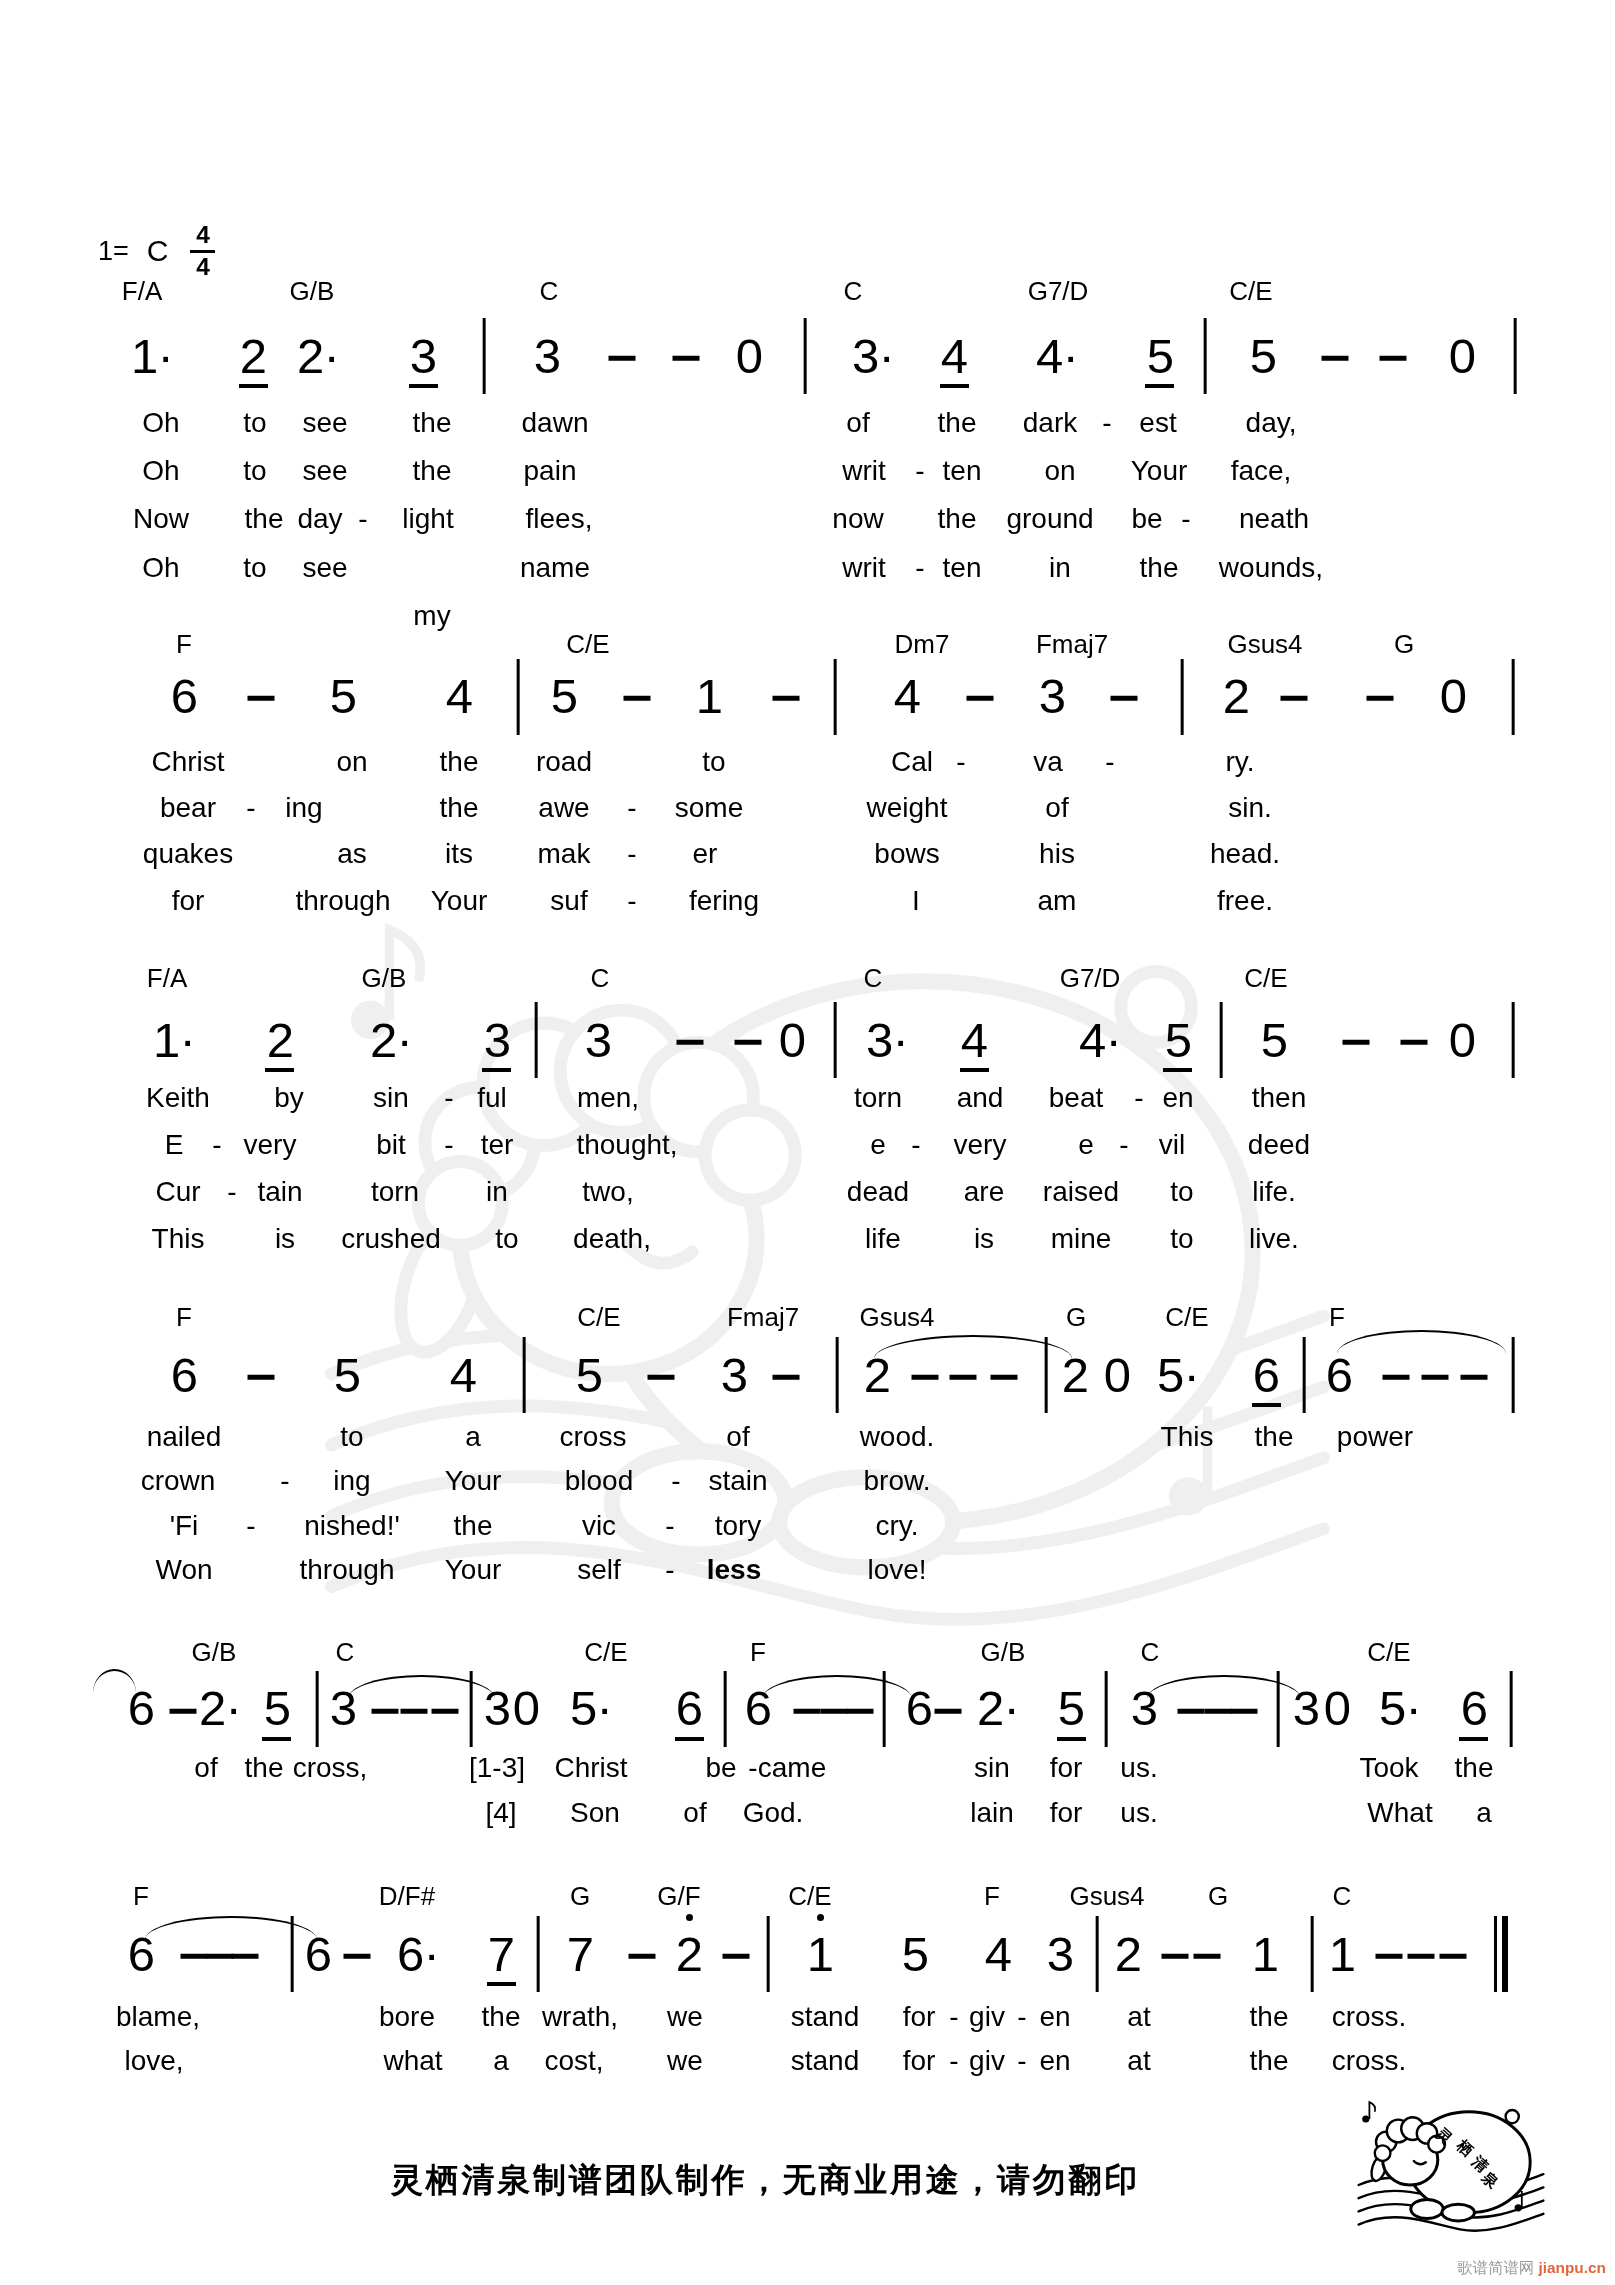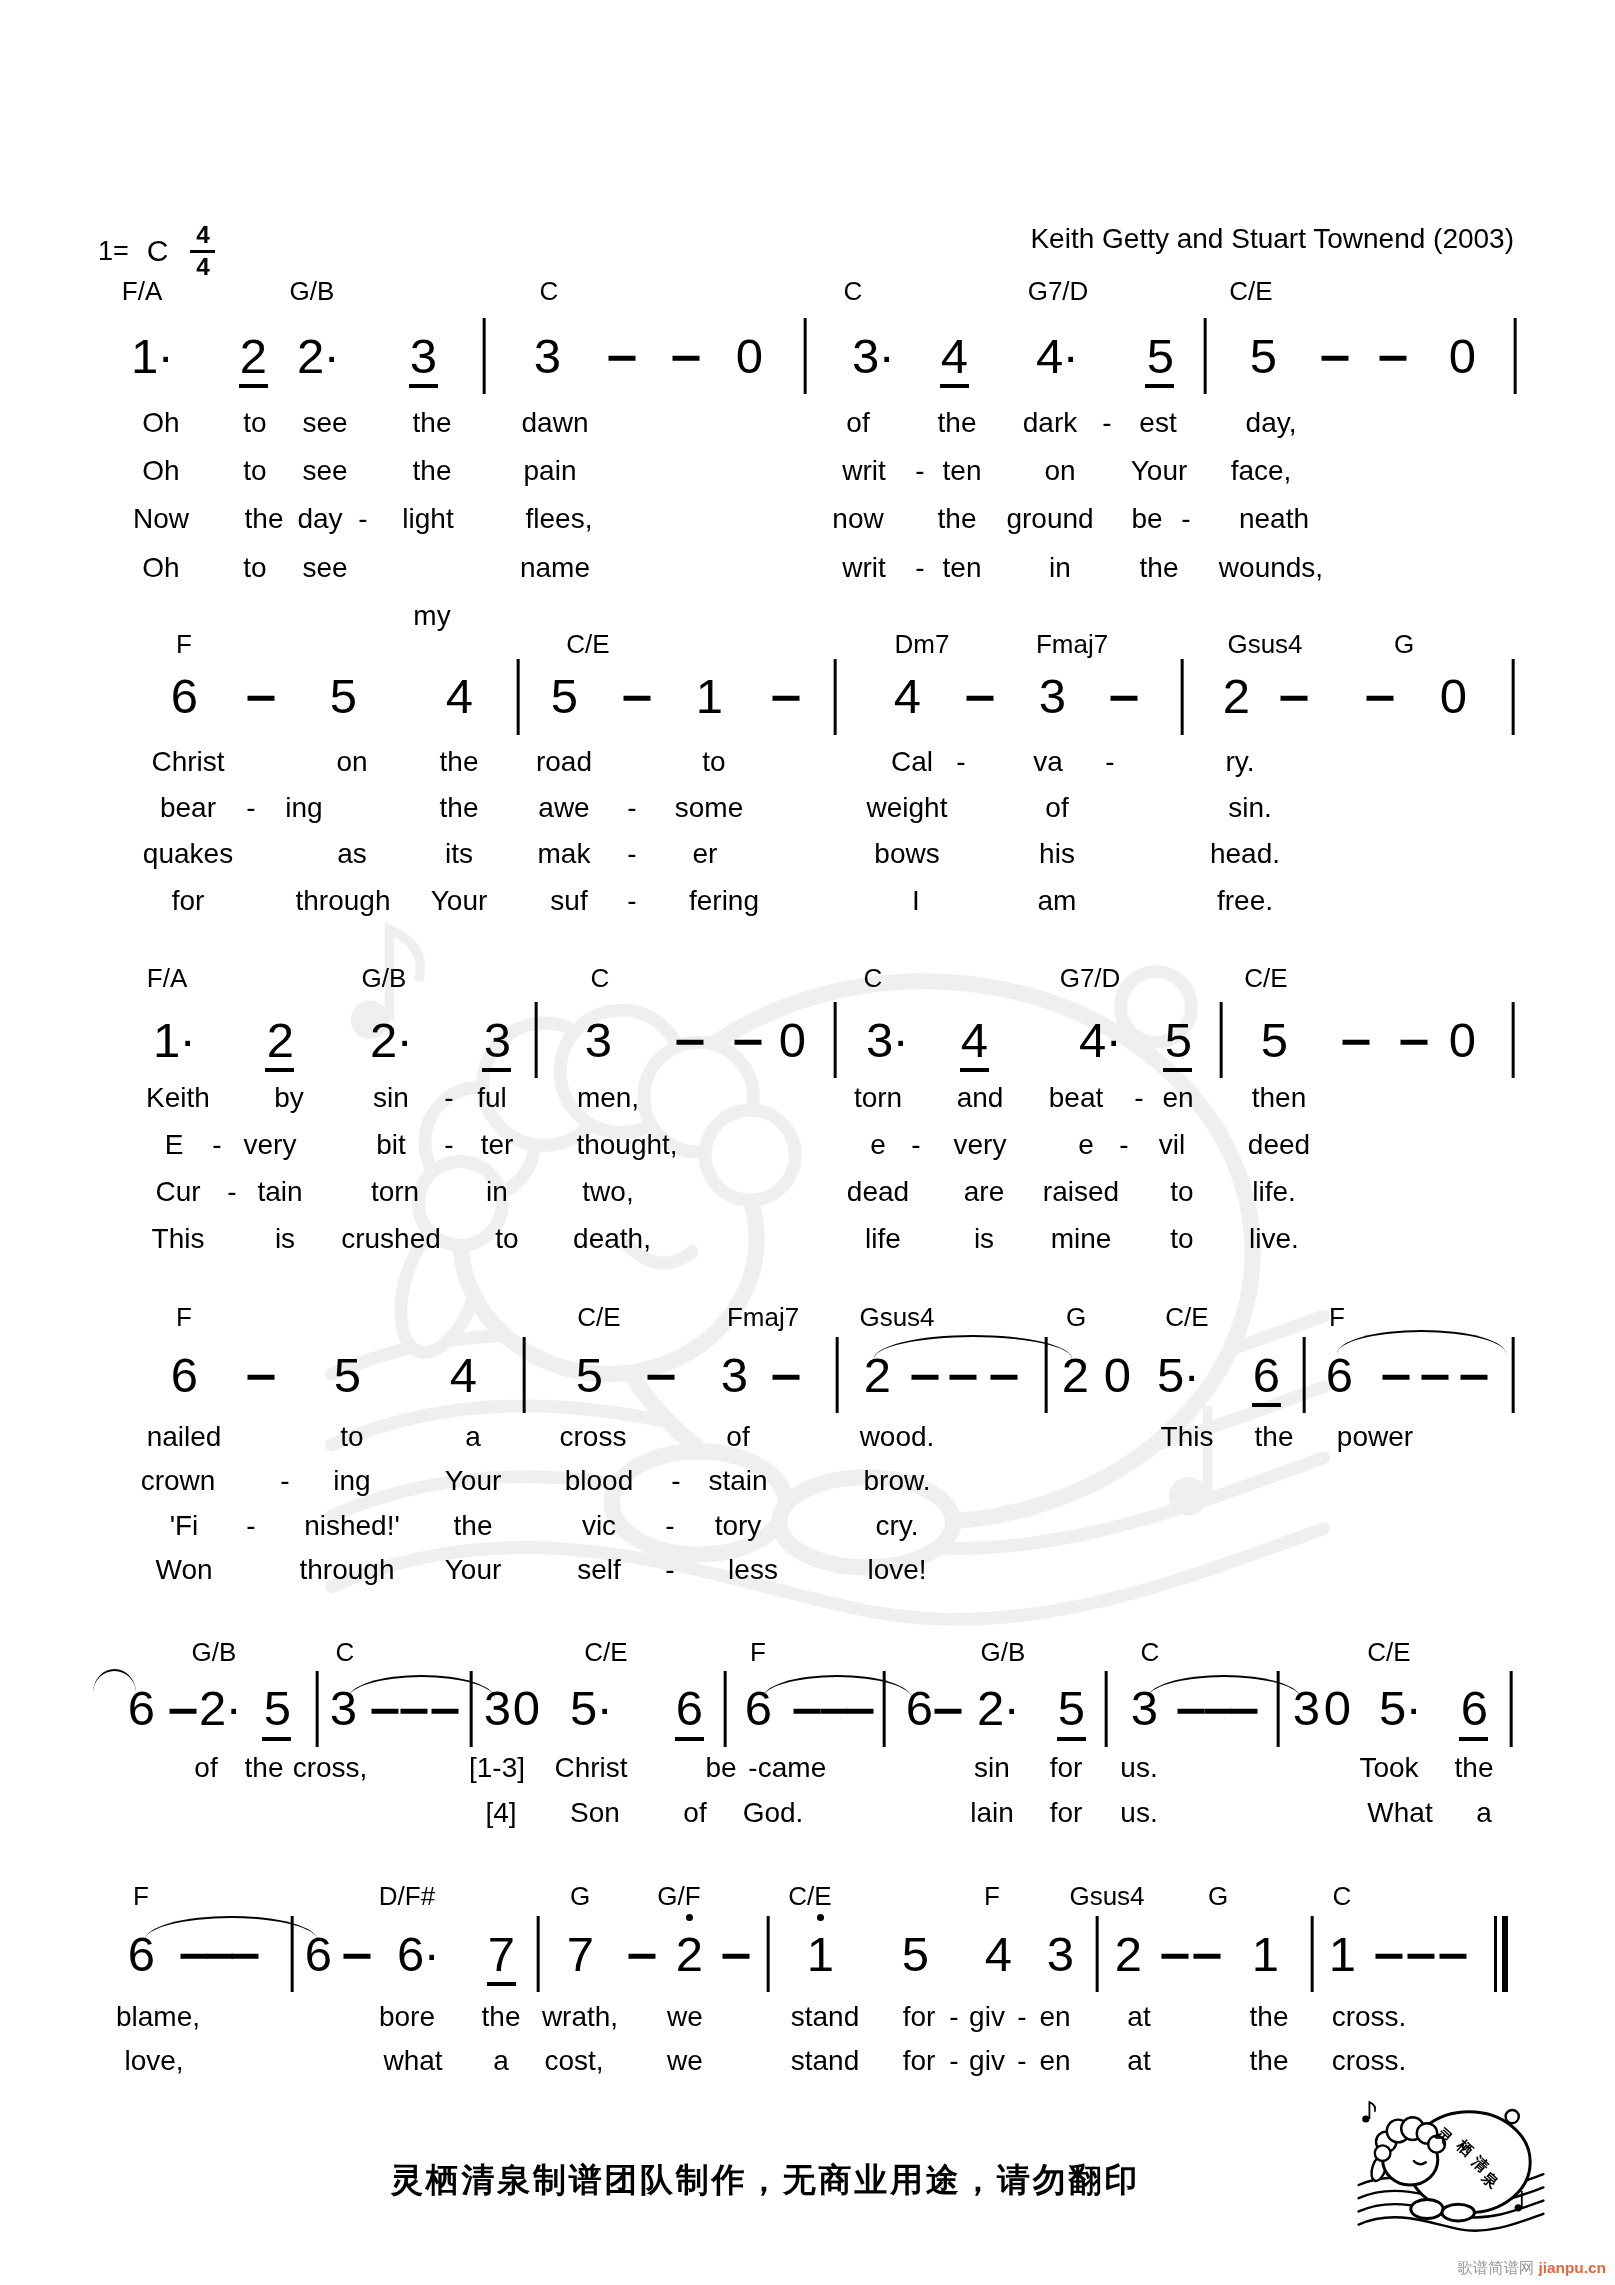--- a/index.html
+++ b/index.html
@@ -79,21 +79,20 @@
   <div class="keyrow">
     <span class="keyprefix">1=</span>
     <span class="keynote">C</span>
     <span class="timesig">
       <span>4</span>
       <span class="fbar"></span>
       <span>4</span>
     </span>
   </div>
 
-  <div class="composer">Keith Getty and Stuart Townend (2003)</div>
 
   <div id="score">
       <span class="chord" style="left: 142px; top: 278px;">F/A</span>
       <span class="chord" style="left: 312px; top: 278px;">G/B</span>
       <span class="chord" style="left: 549px; top: 278px;">C</span>
       <span class="chord" style="left: 853px; top: 278px;">C</span>
       <span class="chord" style="left: 1058px; top: 278px;">G7/D</span>
       <span class="chord" style="left: 1251px; top: 278px;">C/E</span>
       <span class="note" style="left: 152px; top: 332px;">1·</span>
       <span class="note" style="left: 253px; top: 332px;">2</span>
@@ -363,21 +362,21 @@
       <span class="lyric" style="left: 473px; top: 1512px;">the</span>
       <span class="lyric" style="left: 599px; top: 1512px;">vic</span>
       <span class="lyric" style="left: 670px; top: 1512px;">-</span>
       <span class="lyric" style="left: 738px; top: 1512px;">tory</span>
       <span class="lyric" style="left: 897px; top: 1512px;">cry.</span>
       <span class="lyric" style="left: 184px; top: 1556px;">Won</span>
       <span class="lyric" style="left: 347px; top: 1556px;">through</span>
       <span class="lyric" style="left: 473px; top: 1556px;">Your</span>
       <span class="lyric" style="left: 599px; top: 1556px;">self</span>
       <span class="lyric" style="left: 670px; top: 1556px;">-</span>
-      <span class="lyric" style="left: 753px; top: 1556px;">less</span>
+      <span class="lyric" style="left: 734px; top: 1556px; font-weight: bold;">less</span>
       <span class="lyric" style="left: 897px; top: 1556px;">love!</span>
       <span class="chord" style="left: 214px; top: 1639px;">G/B</span>
       <span class="chord" style="left: 345px; top: 1639px;">C</span>
       <span class="chord" style="left: 606px; top: 1639px;">C/E</span>
       <span class="chord" style="left: 758px; top: 1639px;">F</span>
       <span class="chord" style="left: 1003px; top: 1639px;">G/B</span>
       <span class="chord" style="left: 1150px; top: 1639px;">C</span>
       <span class="chord" style="left: 1389px; top: 1639px;">C/E</span>
       <span class="note" style="left: 141px; top: 1684px;">6</span>
       <div class="dash" style="left: 183px; top: 1711px;"></div>

